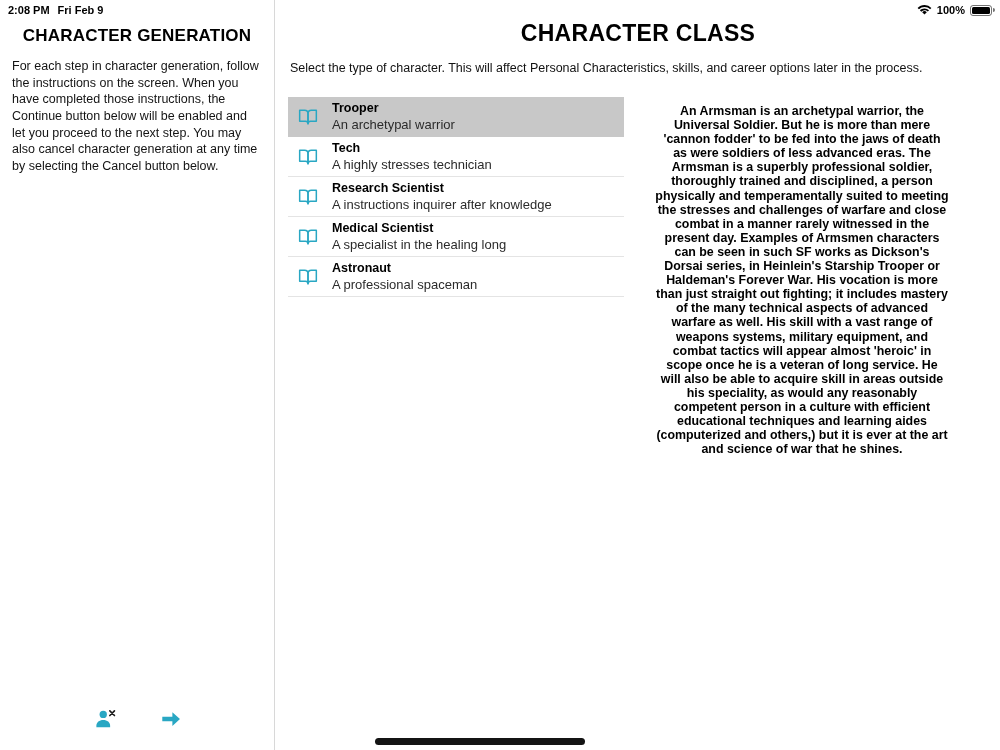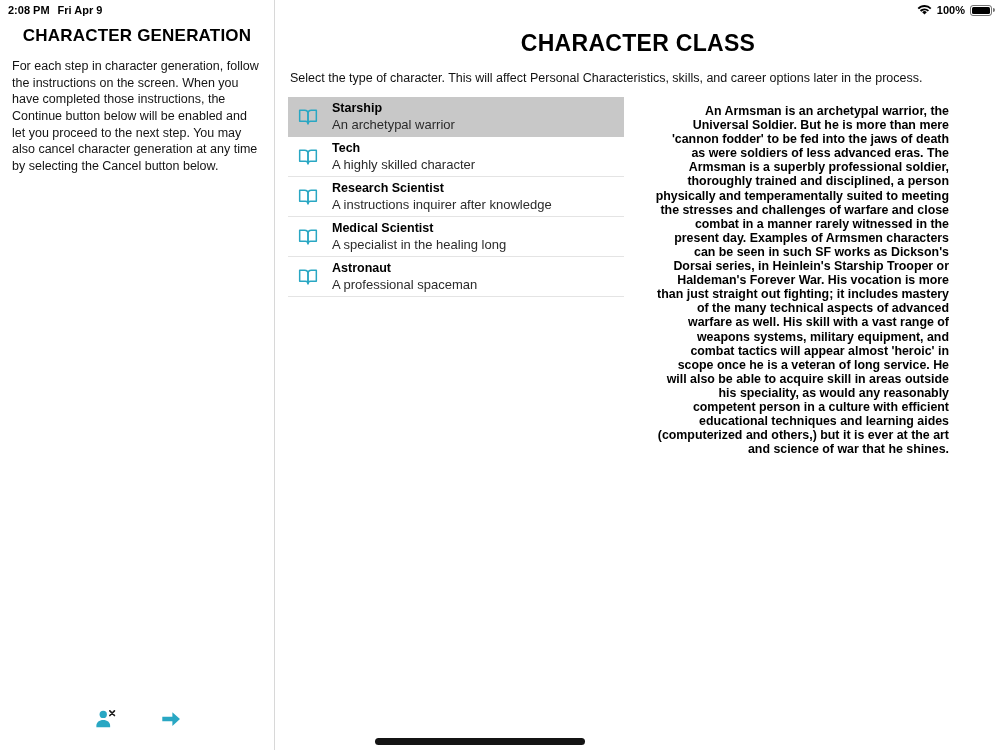--- a/index.html
+++ b/index.html
@@ -55,21 +55,20 @@
     position: absolute; bottom: 18px; left: 0; width: 275px; height: 24px;
   }
   .icon-btn { position: absolute; width: 22px; height: 22px; cursor: pointer; background: none; border: none; padding: 0; }
   .cancel-btn { left: 95px; top: 0; }
   .continue-btn { left: 160px; top: 0; }
   .icon-btn svg { width: 100%; height: 100%; display: block; }
 
   
   .main { position: absolute; left: 276px; top: 20px; width: 724px; height: 730px; }
   .main-title {
-    margin-top: 10px;
     text-align: center;
     font-size: 23px; font-weight: 800;
     letter-spacing: 0.3px;
   }
   .main-subtitle {
     margin: 14px 0 0 14px;
     font-size: 12.5px;
     color: #111;
   }
 
@@ -89,37 +88,37 @@
   .class-text { display: flex; flex-direction: column; gap: 2px; }
   .class-name { font-size: 12.5px; font-weight: 700; color: #000; }
   .class-desc { font-size: 13px; color: #2b2b2b; }
 
   
   .class-detail {
     position: absolute; left: 379px; top: 84px; width: 294px;
     font-size: 12.4px; line-height: 14.1px;
     font-weight: 600;
     color: #000;
-    text-align: right;
+    text-align: center;
   }
 
   
   .home-indicator {
     position: absolute; bottom: 5px; left: 375px;
     width: 210px; height: 7px; border-radius: 4px;
     background: #141414;
   }
 </style>
 </head>
 <body>
 
 <div class="status-bar">
   <div class="status-left">
     <span>2:08 PM</span>
-    <span>Fri Apr 9</span>
+    <span>Fri Feb 9</span>
   </div>
   <div class="status-right">
     <span>
       <svg width="15" height="11" viewBox="0 0 16 12">
         <path d="M8 11.4L10.5 8.9a3.6 3.6 0 0 0-5 0z" fill="#000"></path>
         <path d="M8 4.8c-1.95 0-3.72.79-5 2.07l1.45 1.45A5.5 5.5 0 0 1 8 6.7c1.39 0 2.65.57 3.55 1.48L13 6.73A7.47 7.47 0 0 0 8 4.8z" fill="#000"></path>
         <path d="M8 1.2C5.06 1.2 2.4 2.39.48 4.3l1.45 1.45A8.5 8.5 0 0 1 8 3.2c2.36 0 4.5.96 6.07 2.5l1.45-1.45A10.46 10.46 0 0 0 8 1.2z" fill="#000"></path>
       </svg>
     </span>
     <span>100%</span>
@@ -160,35 +159,35 @@
   <div class="class-list">
 
     <div class="class-row selected">
       <span class="book-icon">
         <svg viewBox="0 0 24 24" fill="none" stroke="#29a7c3" stroke-width="1.8" stroke-linecap="round" stroke-linejoin="round">
           <path d="M2 4h6a4 4 0 0 1 4 4v12a3 3 0 0 0-3-3H2z"></path>
             <path d="M22 4h-6a4 4 0 0 0-4 4v12a3 3 0 0 1 3-3h7z"></path>
         </svg>
       </span>
       <span class="class-text">
-        <span class="class-name">Starship</span>
+        <span class="class-name">Trooper</span>
         <span class="class-desc">An archetypal warrior</span>
       </span>
     </div>
 
     <div class="class-row">
       <span class="book-icon">
         <svg viewBox="0 0 24 24" fill="none" stroke="#29a7c3" stroke-width="1.8" stroke-linecap="round" stroke-linejoin="round">
           <path d="M2 4h6a4 4 0 0 1 4 4v12a3 3 0 0 0-3-3H2z"></path>
             <path d="M22 4h-6a4 4 0 0 0-4 4v12a3 3 0 0 1 3-3h7z"></path>
         </svg>
       </span>
       <span class="class-text">
         <span class="class-name">Tech</span>
-        <span class="class-desc">A highly skilled character</span>
+        <span class="class-desc">A highly stresses technician</span>
       </span>
     </div>
 
     <div class="class-row">
       <span class="book-icon">
         <svg viewBox="0 0 24 24" fill="none" stroke="#29a7c3" stroke-width="1.8" stroke-linecap="round" stroke-linejoin="round">
           <path d="M2 4h6a4 4 0 0 1 4 4v12a3 3 0 0 0-3-3H2z"></path>
             <path d="M22 4h-6a4 4 0 0 0-4 4v12a3 3 0 0 1 3-3h7z"></path>
         </svg>
       </span>

